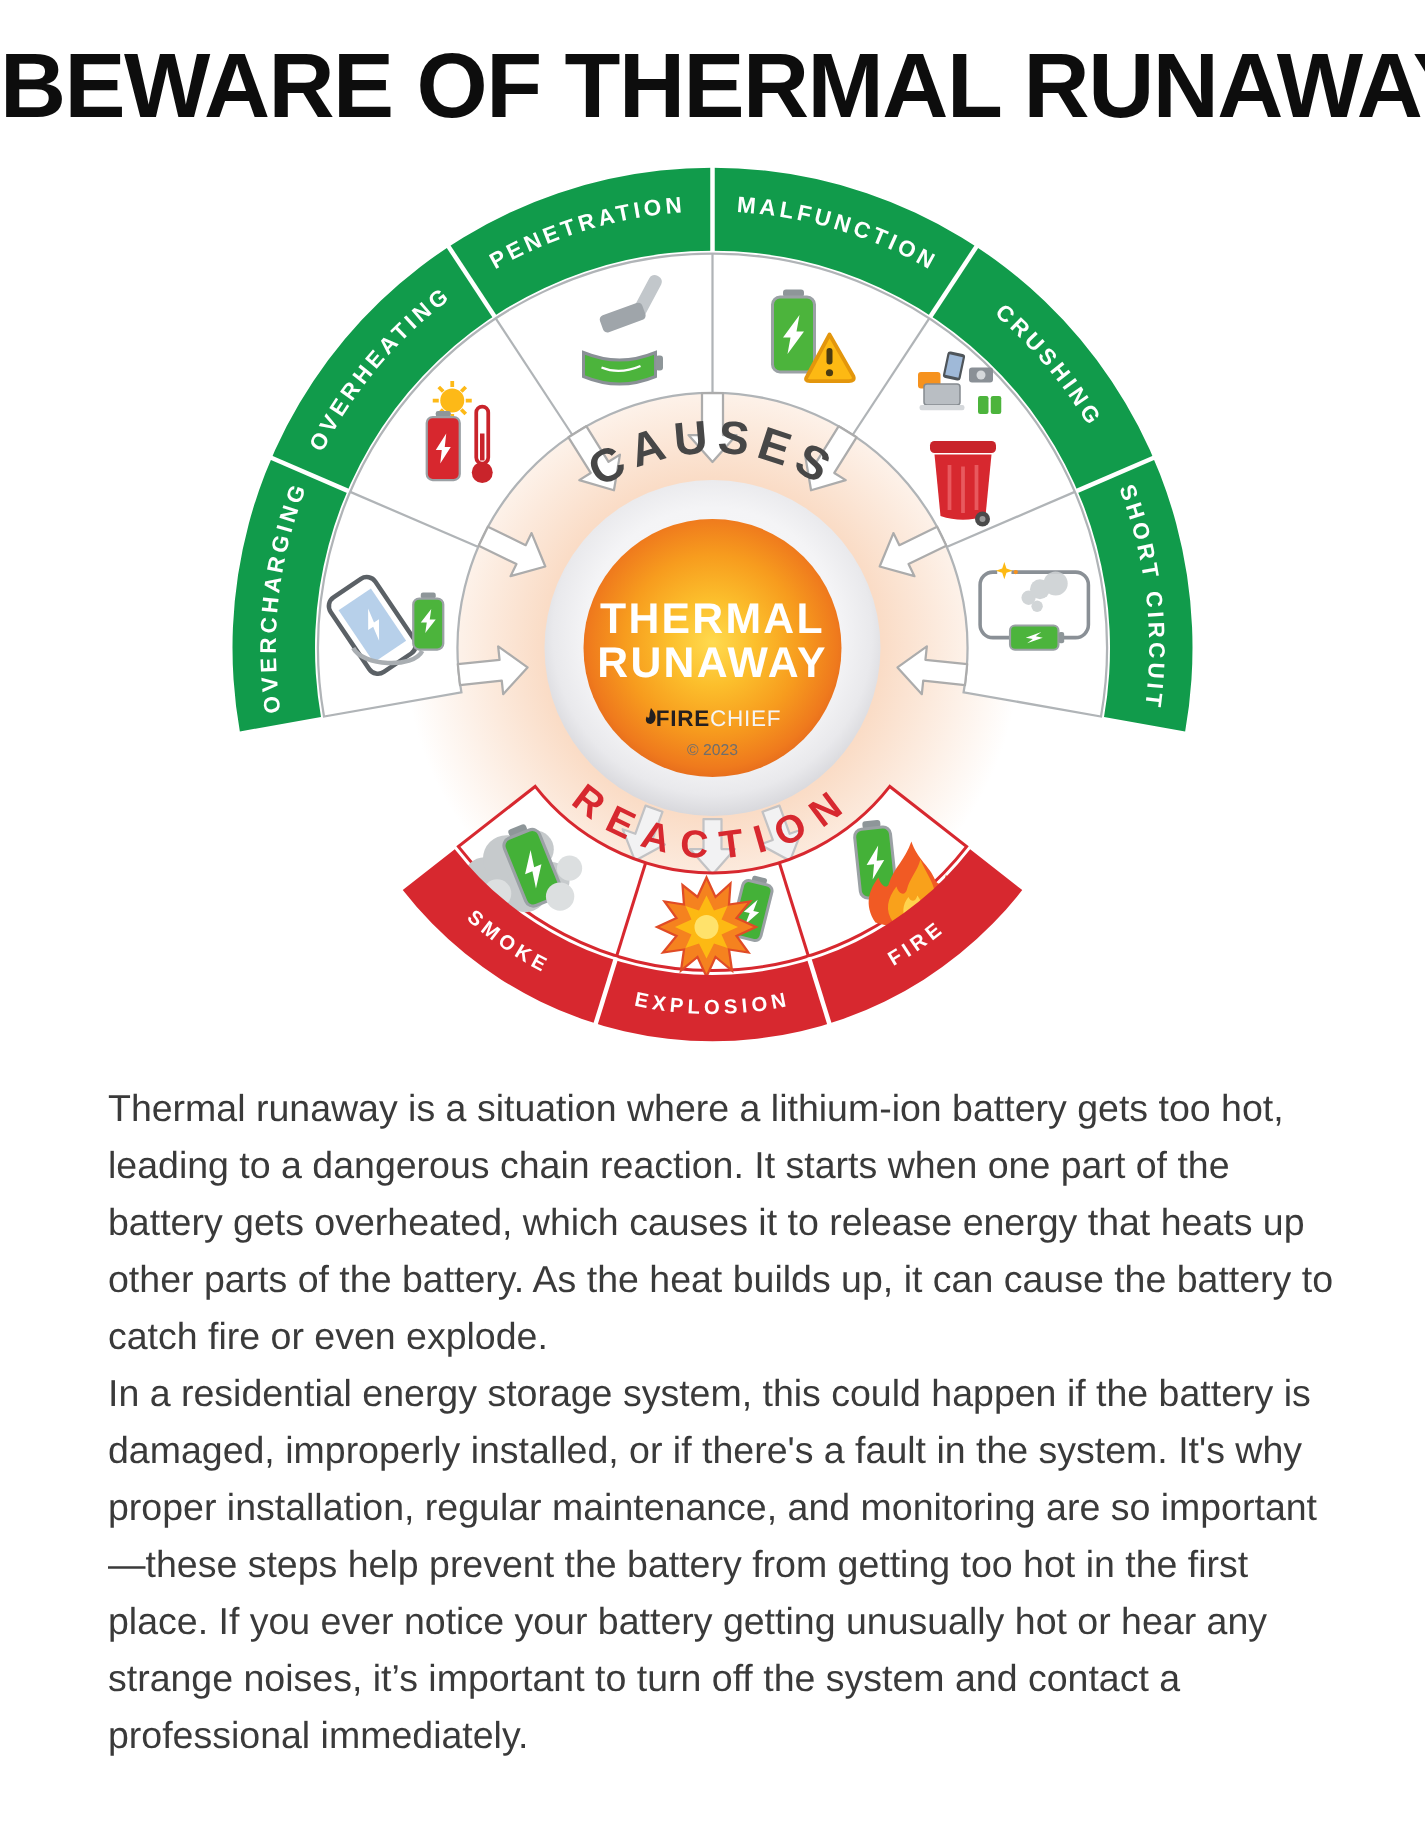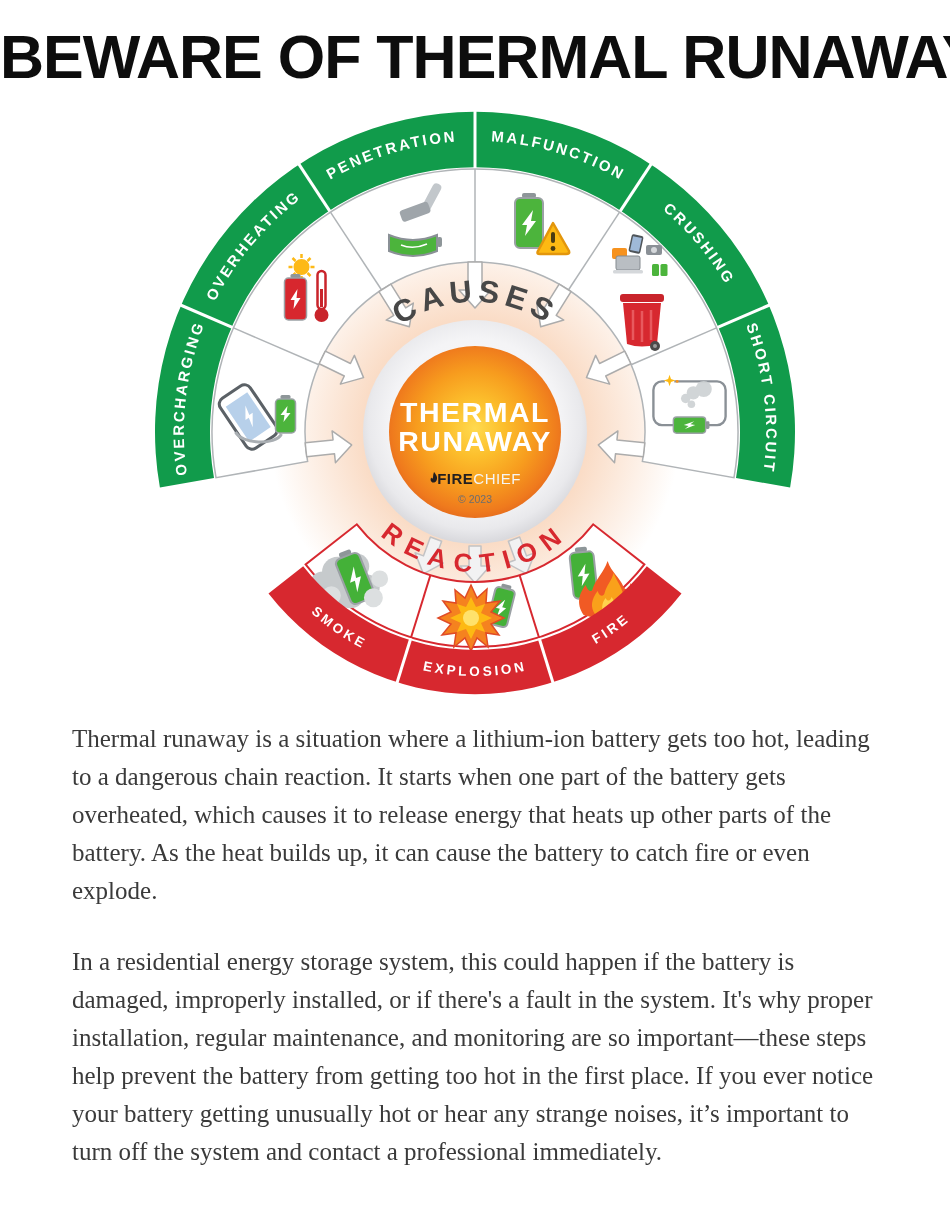--- a/index.html
+++ b/index.html
@@ -4,22 +4,22 @@
 <style>
   html,body{margin:0;padding:0;background:#ffffff;}
   .page{position:relative;width:950px;height:1225px;background:#fff;overflow:hidden;
         font-family:"Liberation Sans",sans-serif;}
   .title{position:absolute;top:22px;left:0;width:950px;text-align:center;
          font-size:61px;font-weight:bold;letter-spacing:-1px;color:#0d0d0d;
          font-family:"Liberation Sans",sans-serif;white-space:nowrap;}
   .wheel{position:absolute;left:145px;top:102px;width:660px;height:600px;}
   .bodytext{position:absolute;left:72px;top:720px;width:818px;color:#3a3a3a;
             font-size:25px;line-height:38px;}
-  .bodytext p{margin:0;font-family:Liberation Serif, serif;}
-  .bodytext p + p{margin-top:33px;}
+  .bodytext p{margin:0;}
+  .bodytext p + p{}
   svg text{font-family:"Liberation Sans",sans-serif;}
 </style>
 </head>
 <body>
 
 <div class="page">
 
   <div class="title">BEWARE OF THERMAL RUNAWAY</div>
 
   <svg class="wheel" viewBox="0 0 660 600" width="660" height="600">

